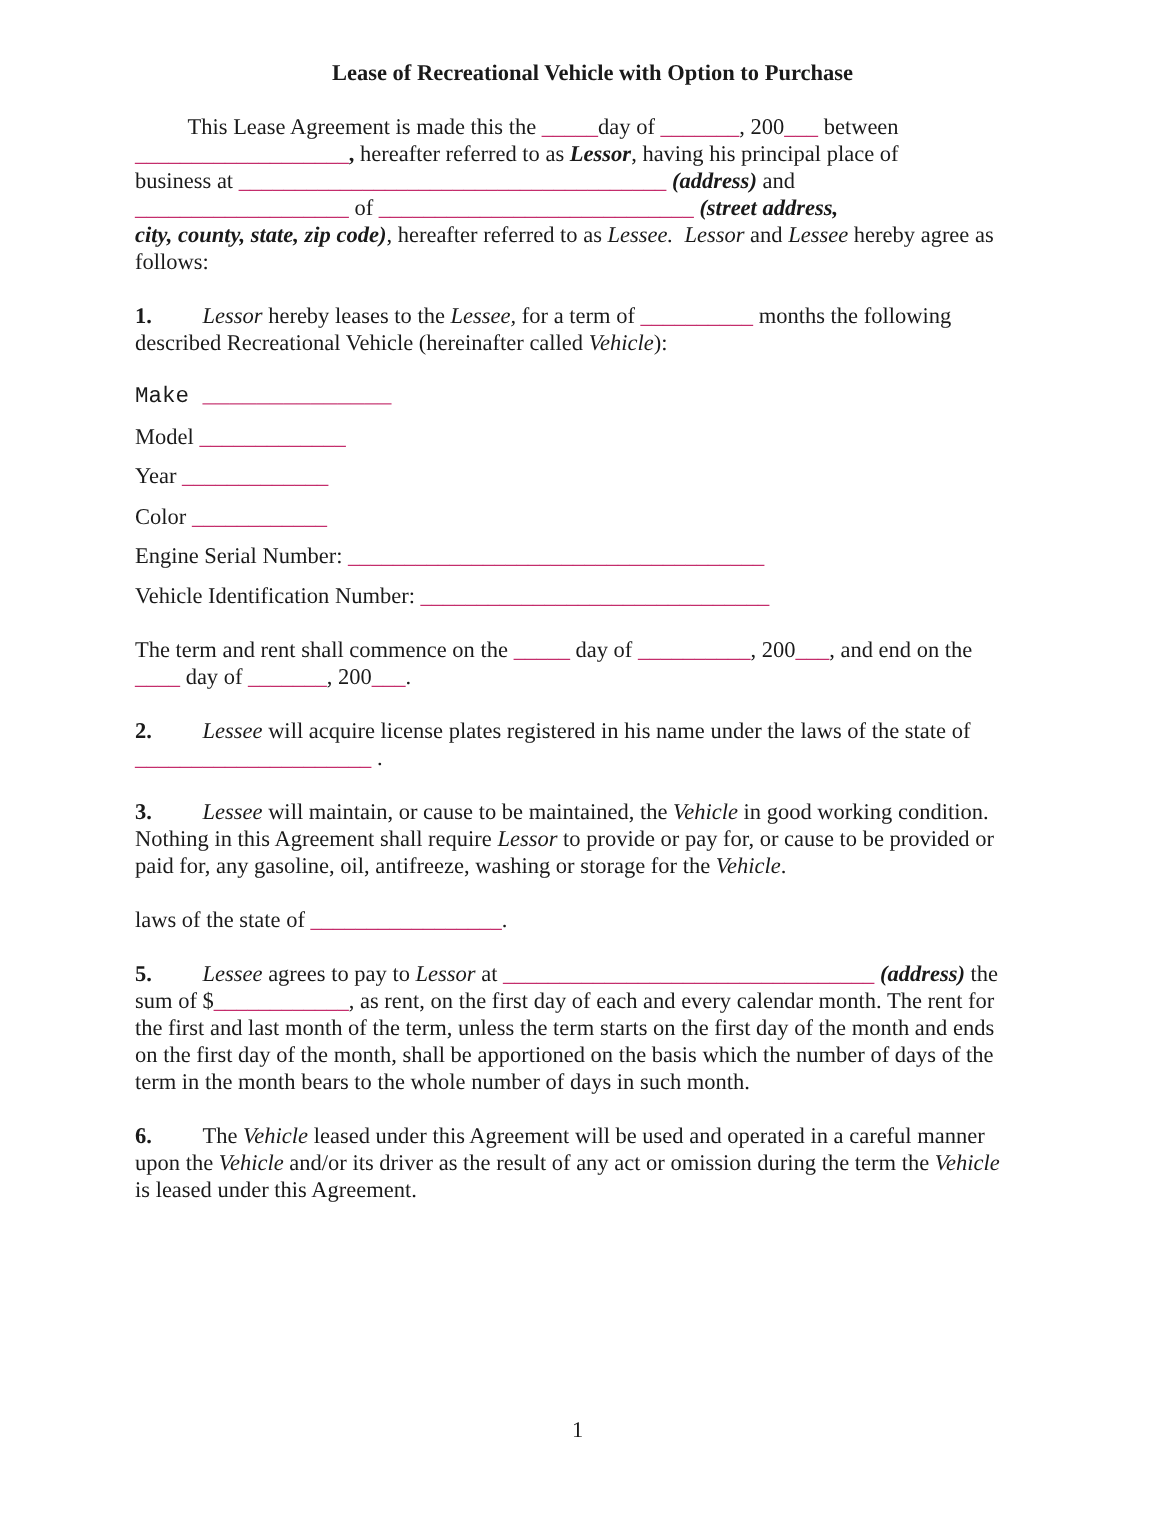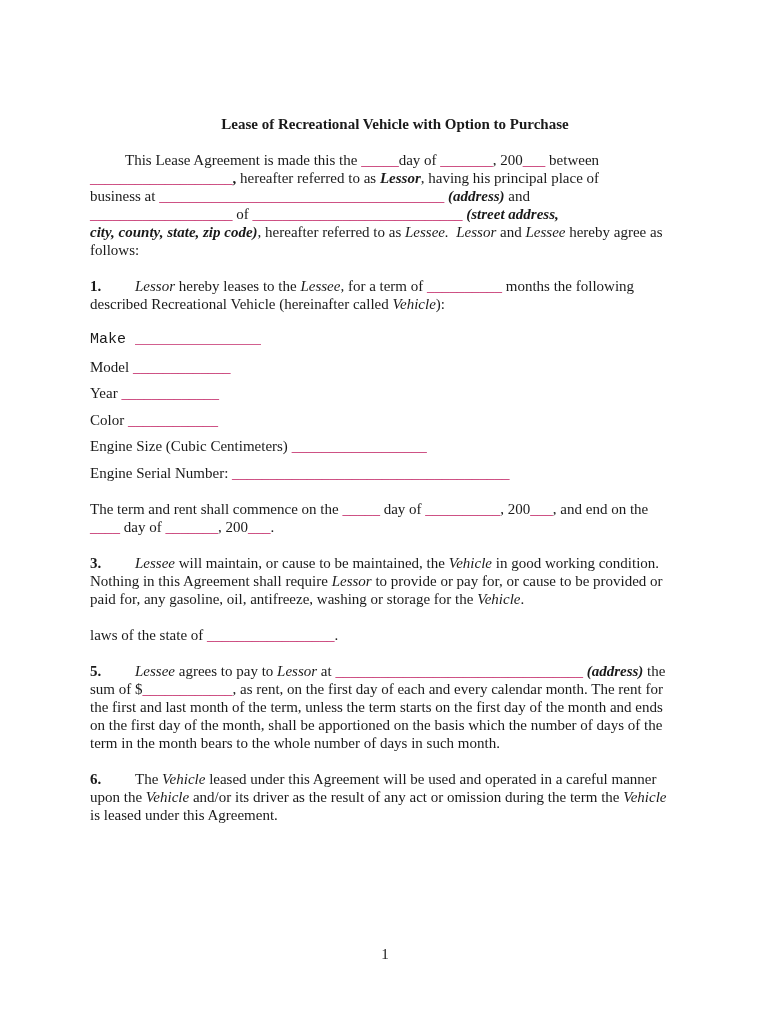--- a/index.html
+++ b/index.html
@@ -6,21 +6,21 @@
     margin: 0;
     padding: 0;
     background: #ffffff;
   }
   .page {
     position: relative;
     width: 770px;
     height: 1024px;
     background: #ffffff;
     box-sizing: border-box;
-    padding: 115px 80px 0 90px;
+    padding: 40px 80px 0 90px;
     font-family: "Liberation Serif", "DejaVu Serif", serif;
     font-size: 15px;
     color: #1a1a1a;
     overflow: hidden;
   }
   .title {
     margin: 0 -10px 0 0;   
     font-size: 15px;
     font-weight: bold;
     text-align: center;
@@ -75,28 +75,32 @@
       <div class="para field">
         <div class="line"><span class="seg">Model </span><span class="seg seg-u">_____________</span></div>
       </div>
       <div class="para field">
         <div class="line"><span class="seg">Year </span><span class="seg seg-u">_____________</span></div>
       </div>
       <div class="para field">
         <div class="line"><span class="seg">Color </span><span class="seg seg-u">____________</span></div>
       </div>
       <div class="para field">
-        <div class="line"><span class="seg">Engine Size (Cubic Centimeters) </span><span class="seg seg-u">__________________</span></div>
+        <div class="line"><span class="seg">Engine Serial Number: </span><span class="seg seg-u">_____________________________________</span></div>
       </div>
       <div class="para field">
-        <div class="line"><span class="seg">Engine Serial Number: </span><span class="seg seg-u">_____________________________________</span></div>
+        <div class="line"><span class="seg">Vehicle Identification Number: </span><span class="seg seg-u">_______________________________</span></div>
       </div>
       <div class="para body">
         <div class="line"><span class="seg">The term and rent shall commence on the </span><span class="seg seg-u">_____</span><span class="seg"> day of </span><span class="seg seg-u">__________</span><span class="seg">, 200</span><span class="seg seg-u">___</span><span class="seg">, and end on the</span></div>
         <div class="line"><span class="seg seg-u">____</span><span class="seg"> day of </span><span class="seg seg-u">_______</span><span class="seg">, 200</span><span class="seg seg-u">___</span><span class="seg">.</span></div>
+      </div>
+      <div class="para body">
+        <div class="line"><span class="seg seg-num">2.</span><span class="seg seg-i">Lessee</span><span class="seg"> will acquire license plates registered in his name under the laws of the state of</span></div>
+        <div class="line"><span class="seg seg-u">_____________________</span><span class="seg"> .</span></div>
       </div>
       <div class="para body">
         <div class="line"><span class="seg seg-num">3.</span><span class="seg seg-i">Lessee</span><span class="seg"> will maintain, or cause to be maintained, the </span><span class="seg seg-i">Vehicle</span><span class="seg"> in good working condition.</span></div>
         <div class="line"><span class="seg">Nothing in this Agreement shall require </span><span class="seg seg-i">Lessor</span><span class="seg"> to provide or pay for, or cause to be provided or</span></div>
         <div class="line"><span class="seg">paid for, any gasoline, oil, antifreeze, washing or storage for the </span><span class="seg seg-i">Vehicle</span><span class="seg">.</span></div>
       </div>
       <div class="para body">
         <div class="line"><span class="seg">laws of the state of </span><span class="seg seg-u">_________________</span><span class="seg">.</span></div>
       </div>
       <div class="para body">

